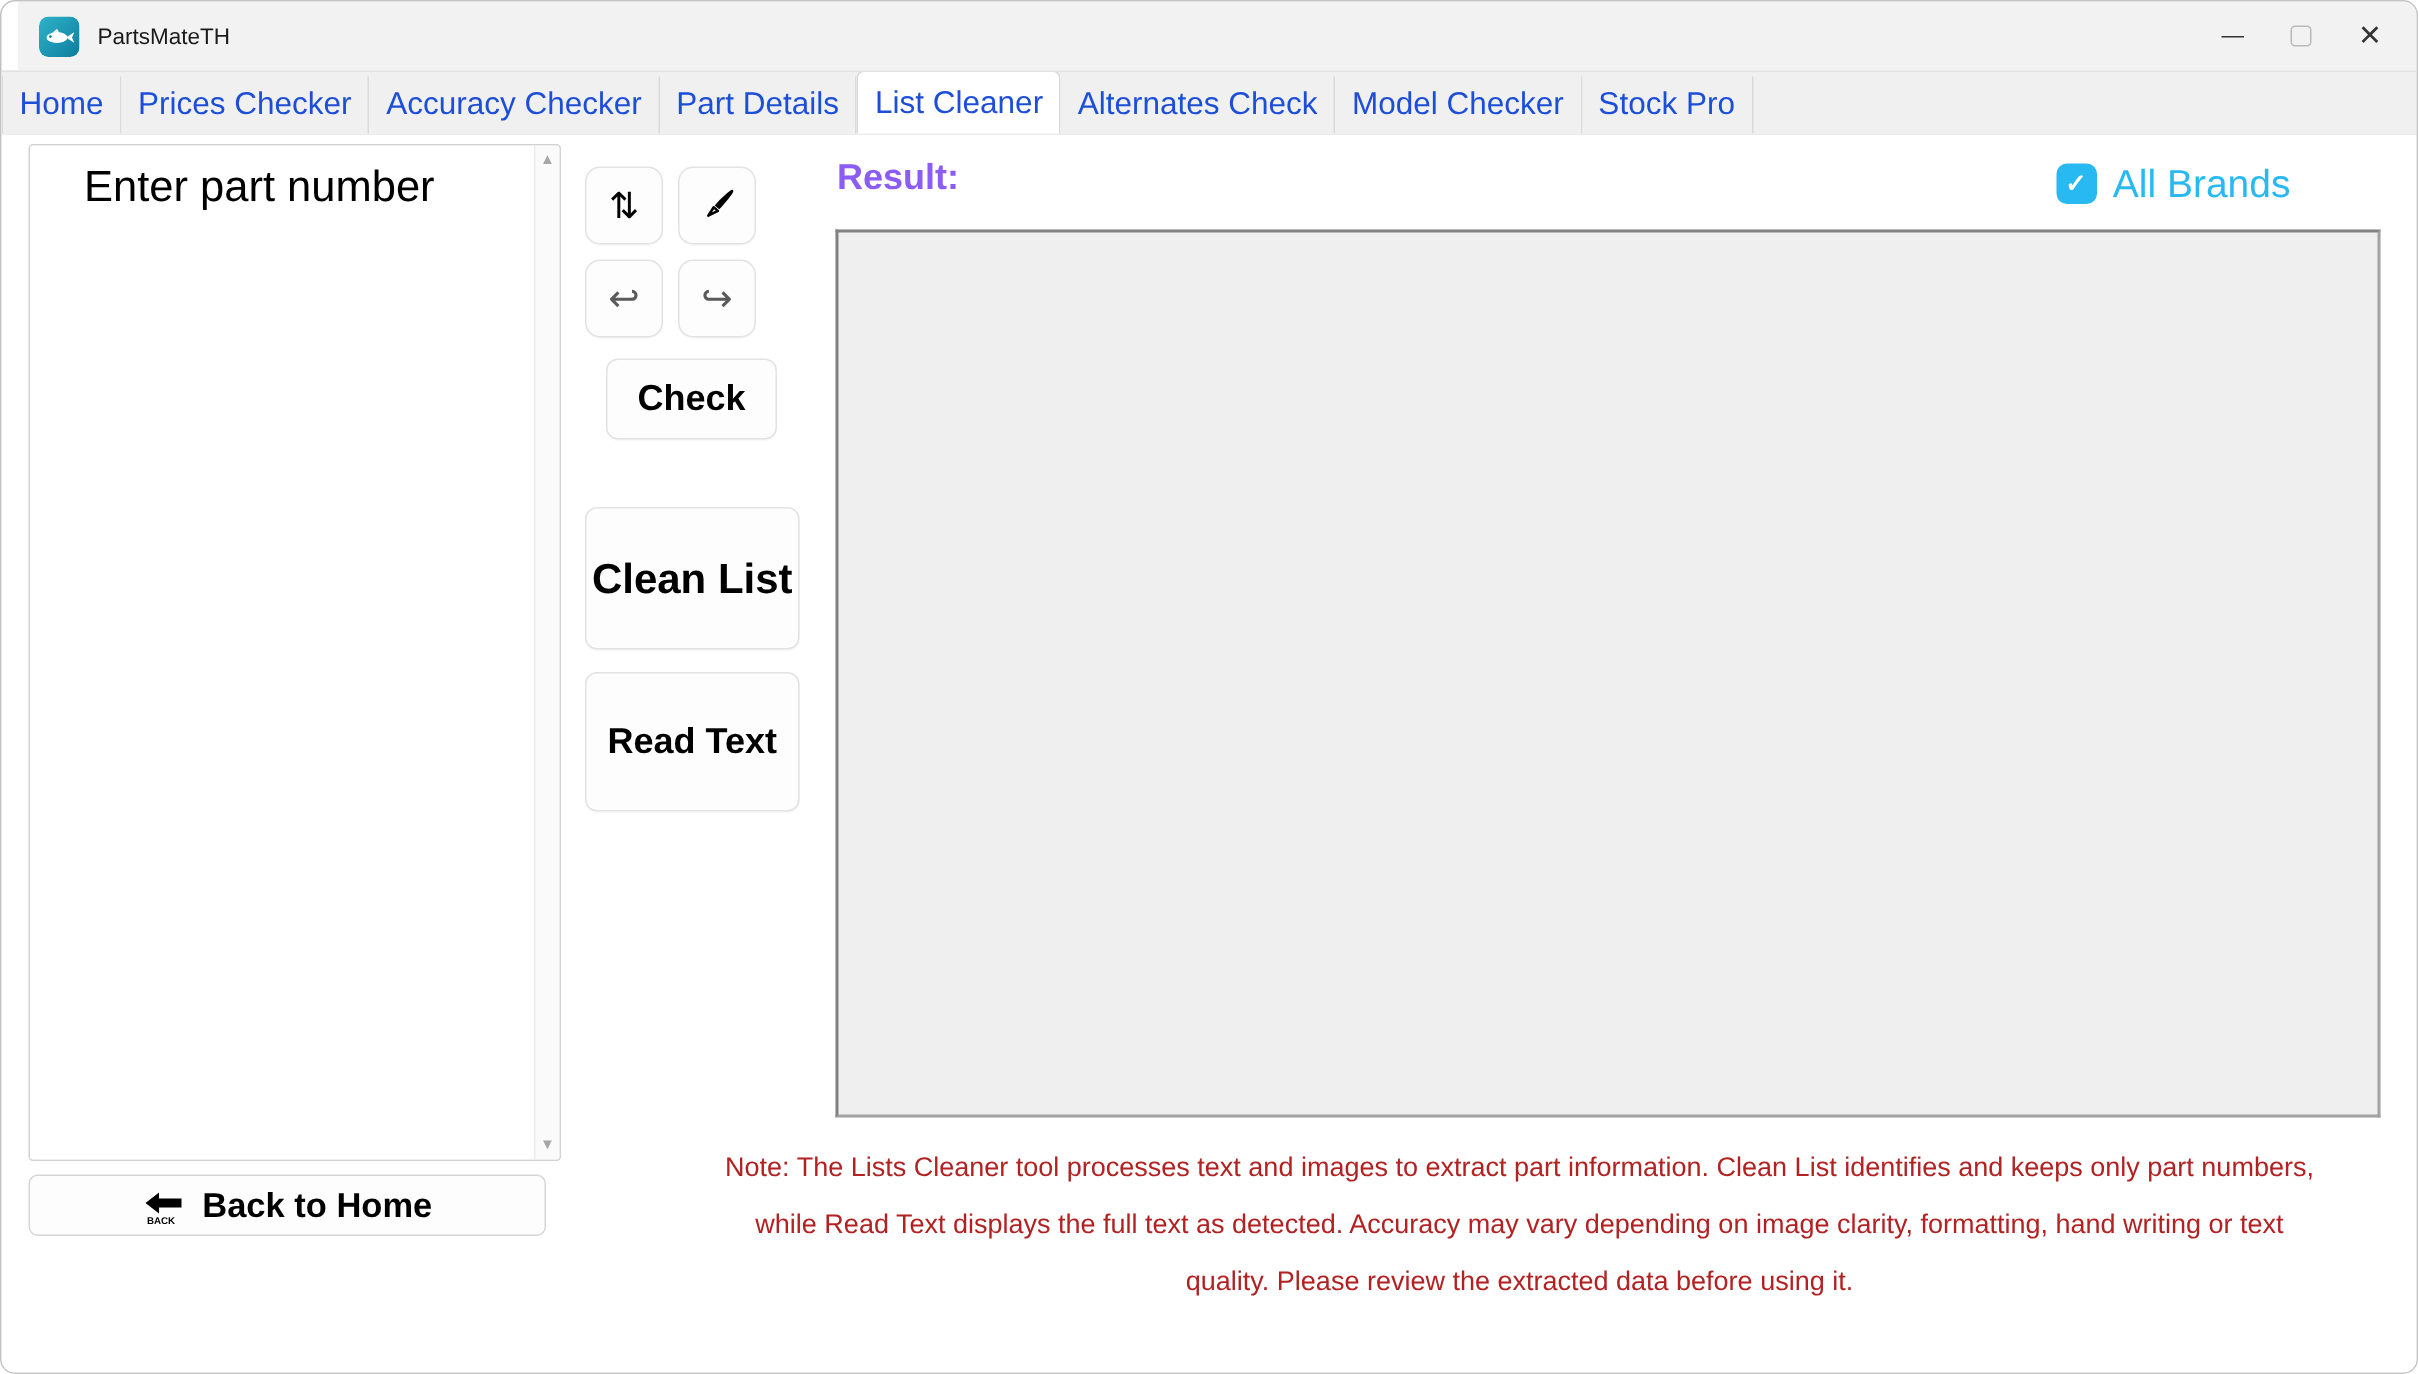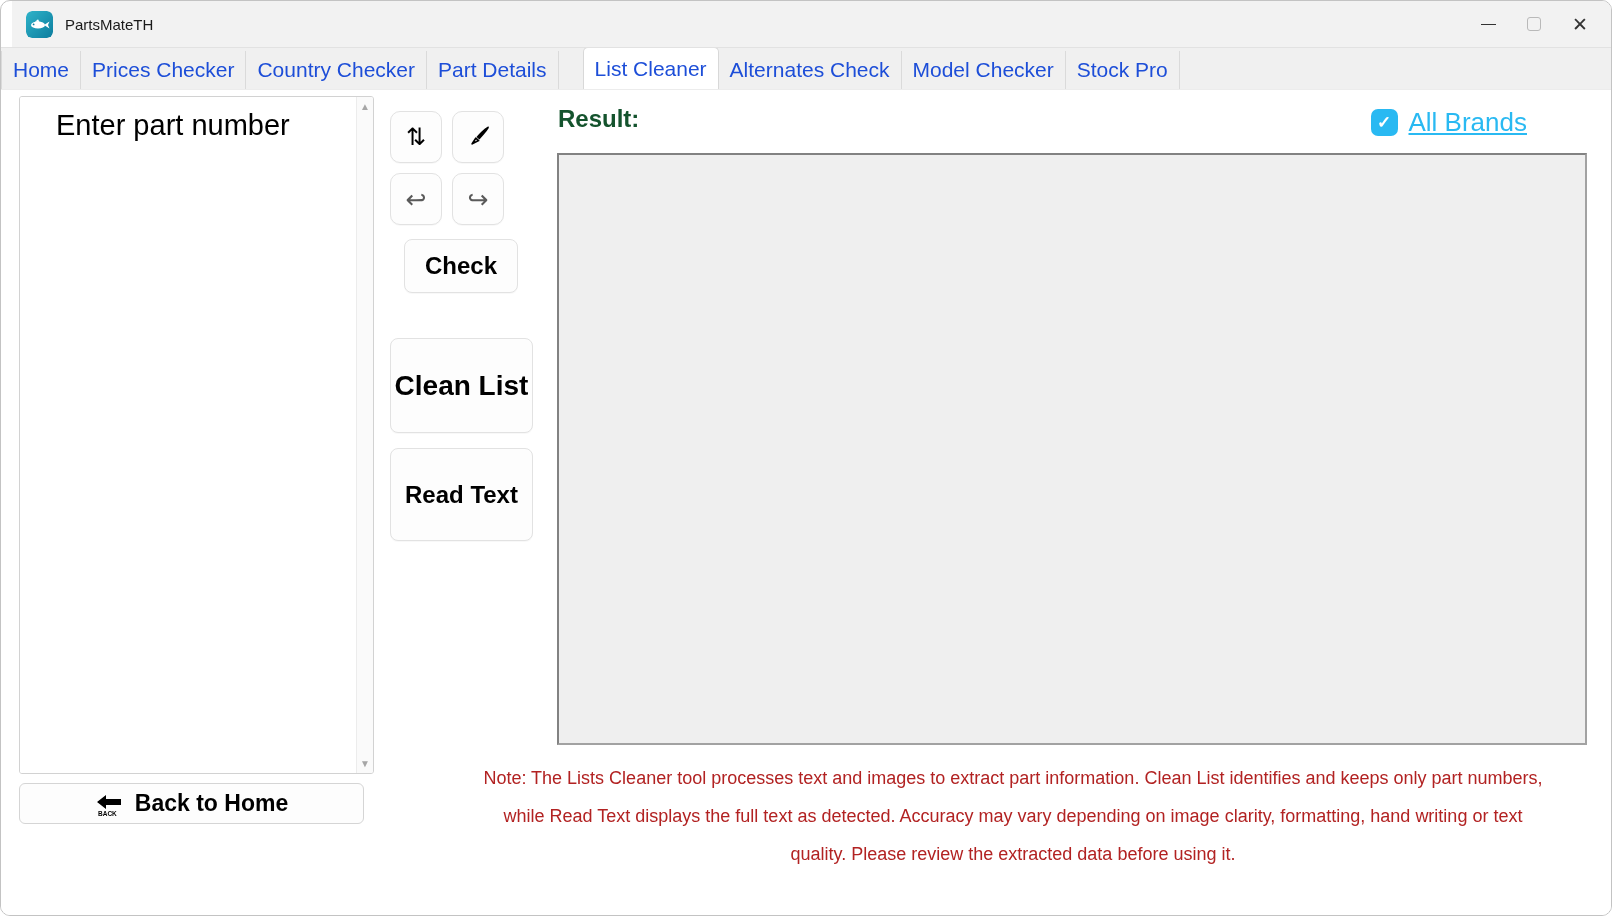--- a/index.html
+++ b/index.html
@@ -32,21 +32,21 @@
     overflow:hidden; white-space:nowrap;
   }
   .tab {
     height:38px; line-height:38px; padding:0 11px; font-size:21px; color:#1d4ed8;
     background:#f0f0f0; border-right:1px solid #dadada; cursor:default; flex:0 0 auto;
   }
   .tab:first-child { border-left:1px solid #dadada; }
   .tab.active {
     background:#fff; height:43px; line-height:42px;
     border:1px solid #d8d8d8; border-bottom:none;
-    border-radius:5px 5px 0 0; margin-bottom:-1px; position:relative; z-index:2;margin-left:24px;
+    border-radius:5px 5px 0 0; margin-bottom:-1px; position:relative; z-index:2;
   }
 
   
   .main { position:absolute; top:90px; left:0; right:0; bottom:0; background:#fff; }
 
   
   .part-input-wrap {
     position:absolute; left:18px; top:5px; width:355px; height:678px;
     border:1px solid #d2d2d2; border-radius:3px; background:#fff; overflow:hidden;
   }
@@ -83,36 +83,36 @@
   .btn-sort  { left:389px; top:20px; }
   .btn-brush { left:451px; top:20px; }
   .btn-undo  { left:389px; top:82px; }
   .btn-redo  { left:451px; top:82px; }
   .btn-scan  { left:403px; top:148px; width:114px; height:54px; font-size:24px; font-weight:bold; border-radius:8px; }
   .btn-clean { left:389px; top:247px; width:143px; height:95px; font-size:28px; font-weight:bold; border-radius:8px; }
   .btn-read  { left:389px; top:357px; width:143px; height:93px; font-size:24px; font-weight:bold; border-radius:8px; }
   .brush-svg { width:26px; height:26px; }
 
   
-  .result-label { position:absolute; left:557px; top:14px; font-size:24px; font-weight:bold; color:#14532d; }
+  .result-label { position:absolute; left:557px; top:14px; font-size:24px; font-weight:bold; color:#8b5cf6; }
   .result-panel {
     position:absolute; left:556px; top:62px; width:1030px; height:592px;
     background:#efefef;
     border-top:2.5px solid #828282; border-left:2.5px solid #828282;
     border-right:2px solid #a2a2a2; border-bottom:2px solid #a2a2a2;
   }
 
   
   .all-brands { position:absolute; top:16px; right:84px; display:flex; align-items:center; gap:11px; cursor:pointer; }
   .checkbox {
     width:27px; height:27px; border-radius:7px; background:var(--cyan);
     display:flex; align-items:center; justify-content:center;
     color:#fff; font-size:17px; font-weight:bold;
   }
-  .all-brands-label { font-size:26px; color:var(--cyan);text-decoration:underline; }
+  .all-brands-label { font-size:26px; color:var(--cyan); }
 
   
   .note {
     position:absolute; left:482px; top:668px; width:1060px;
     text-align:center; font-size:18px; line-height:38px; color:#b22222;
   }
 </style>
 </head>
 <body>
 
@@ -140,21 +140,21 @@
       <div class="win-btn max">
           <span></span>
         </div>
       <div class="win-btn close">✕</div>
     </div>
   </div>
 
   <div class="tabbar">
     <div class="tab">Home</div>
     <div class="tab">Prices Checker</div>
-    <div class="tab">Country Checker</div>
+    <div class="tab">Accuracy Checker</div>
     <div class="tab">Part Details</div>
     <div class="tab active">List Cleaner</div>
     <div class="tab">Alternates Check</div>
     <div class="tab">Model Checker</div>
     <div class="tab">Stock Pro</div>
   </div>
 
   <div class="main">
 
     <div class="part-input-wrap">

